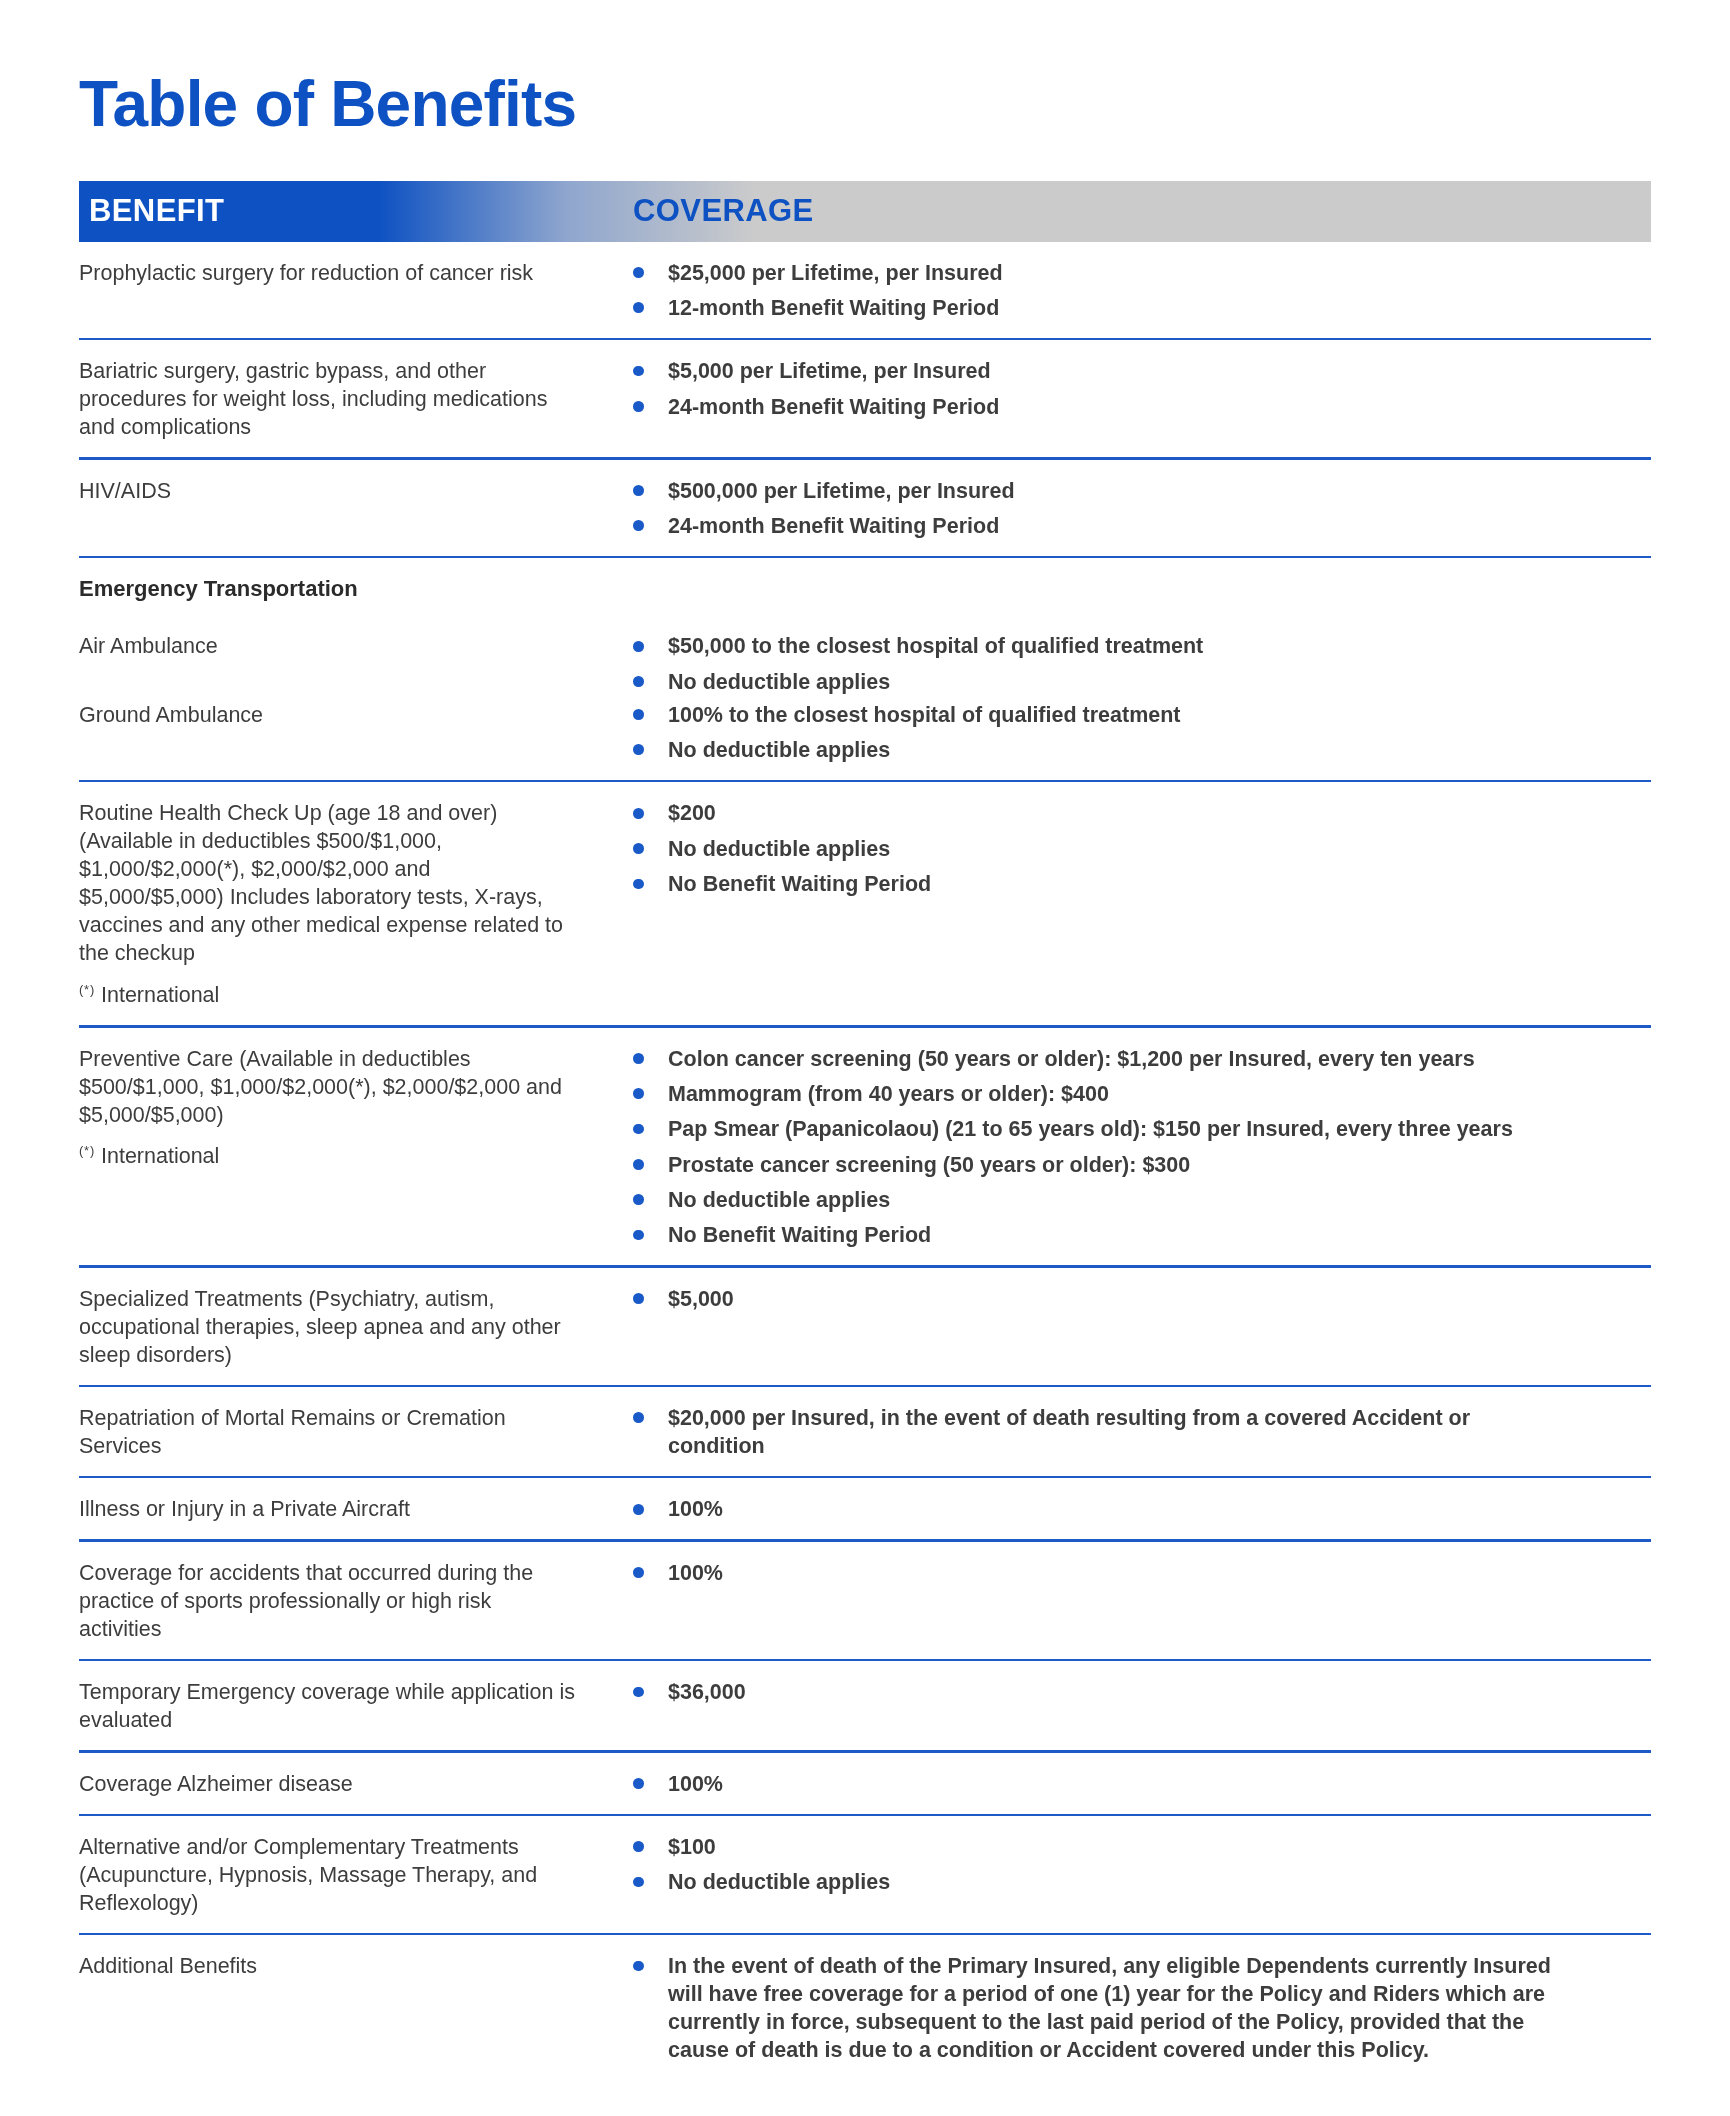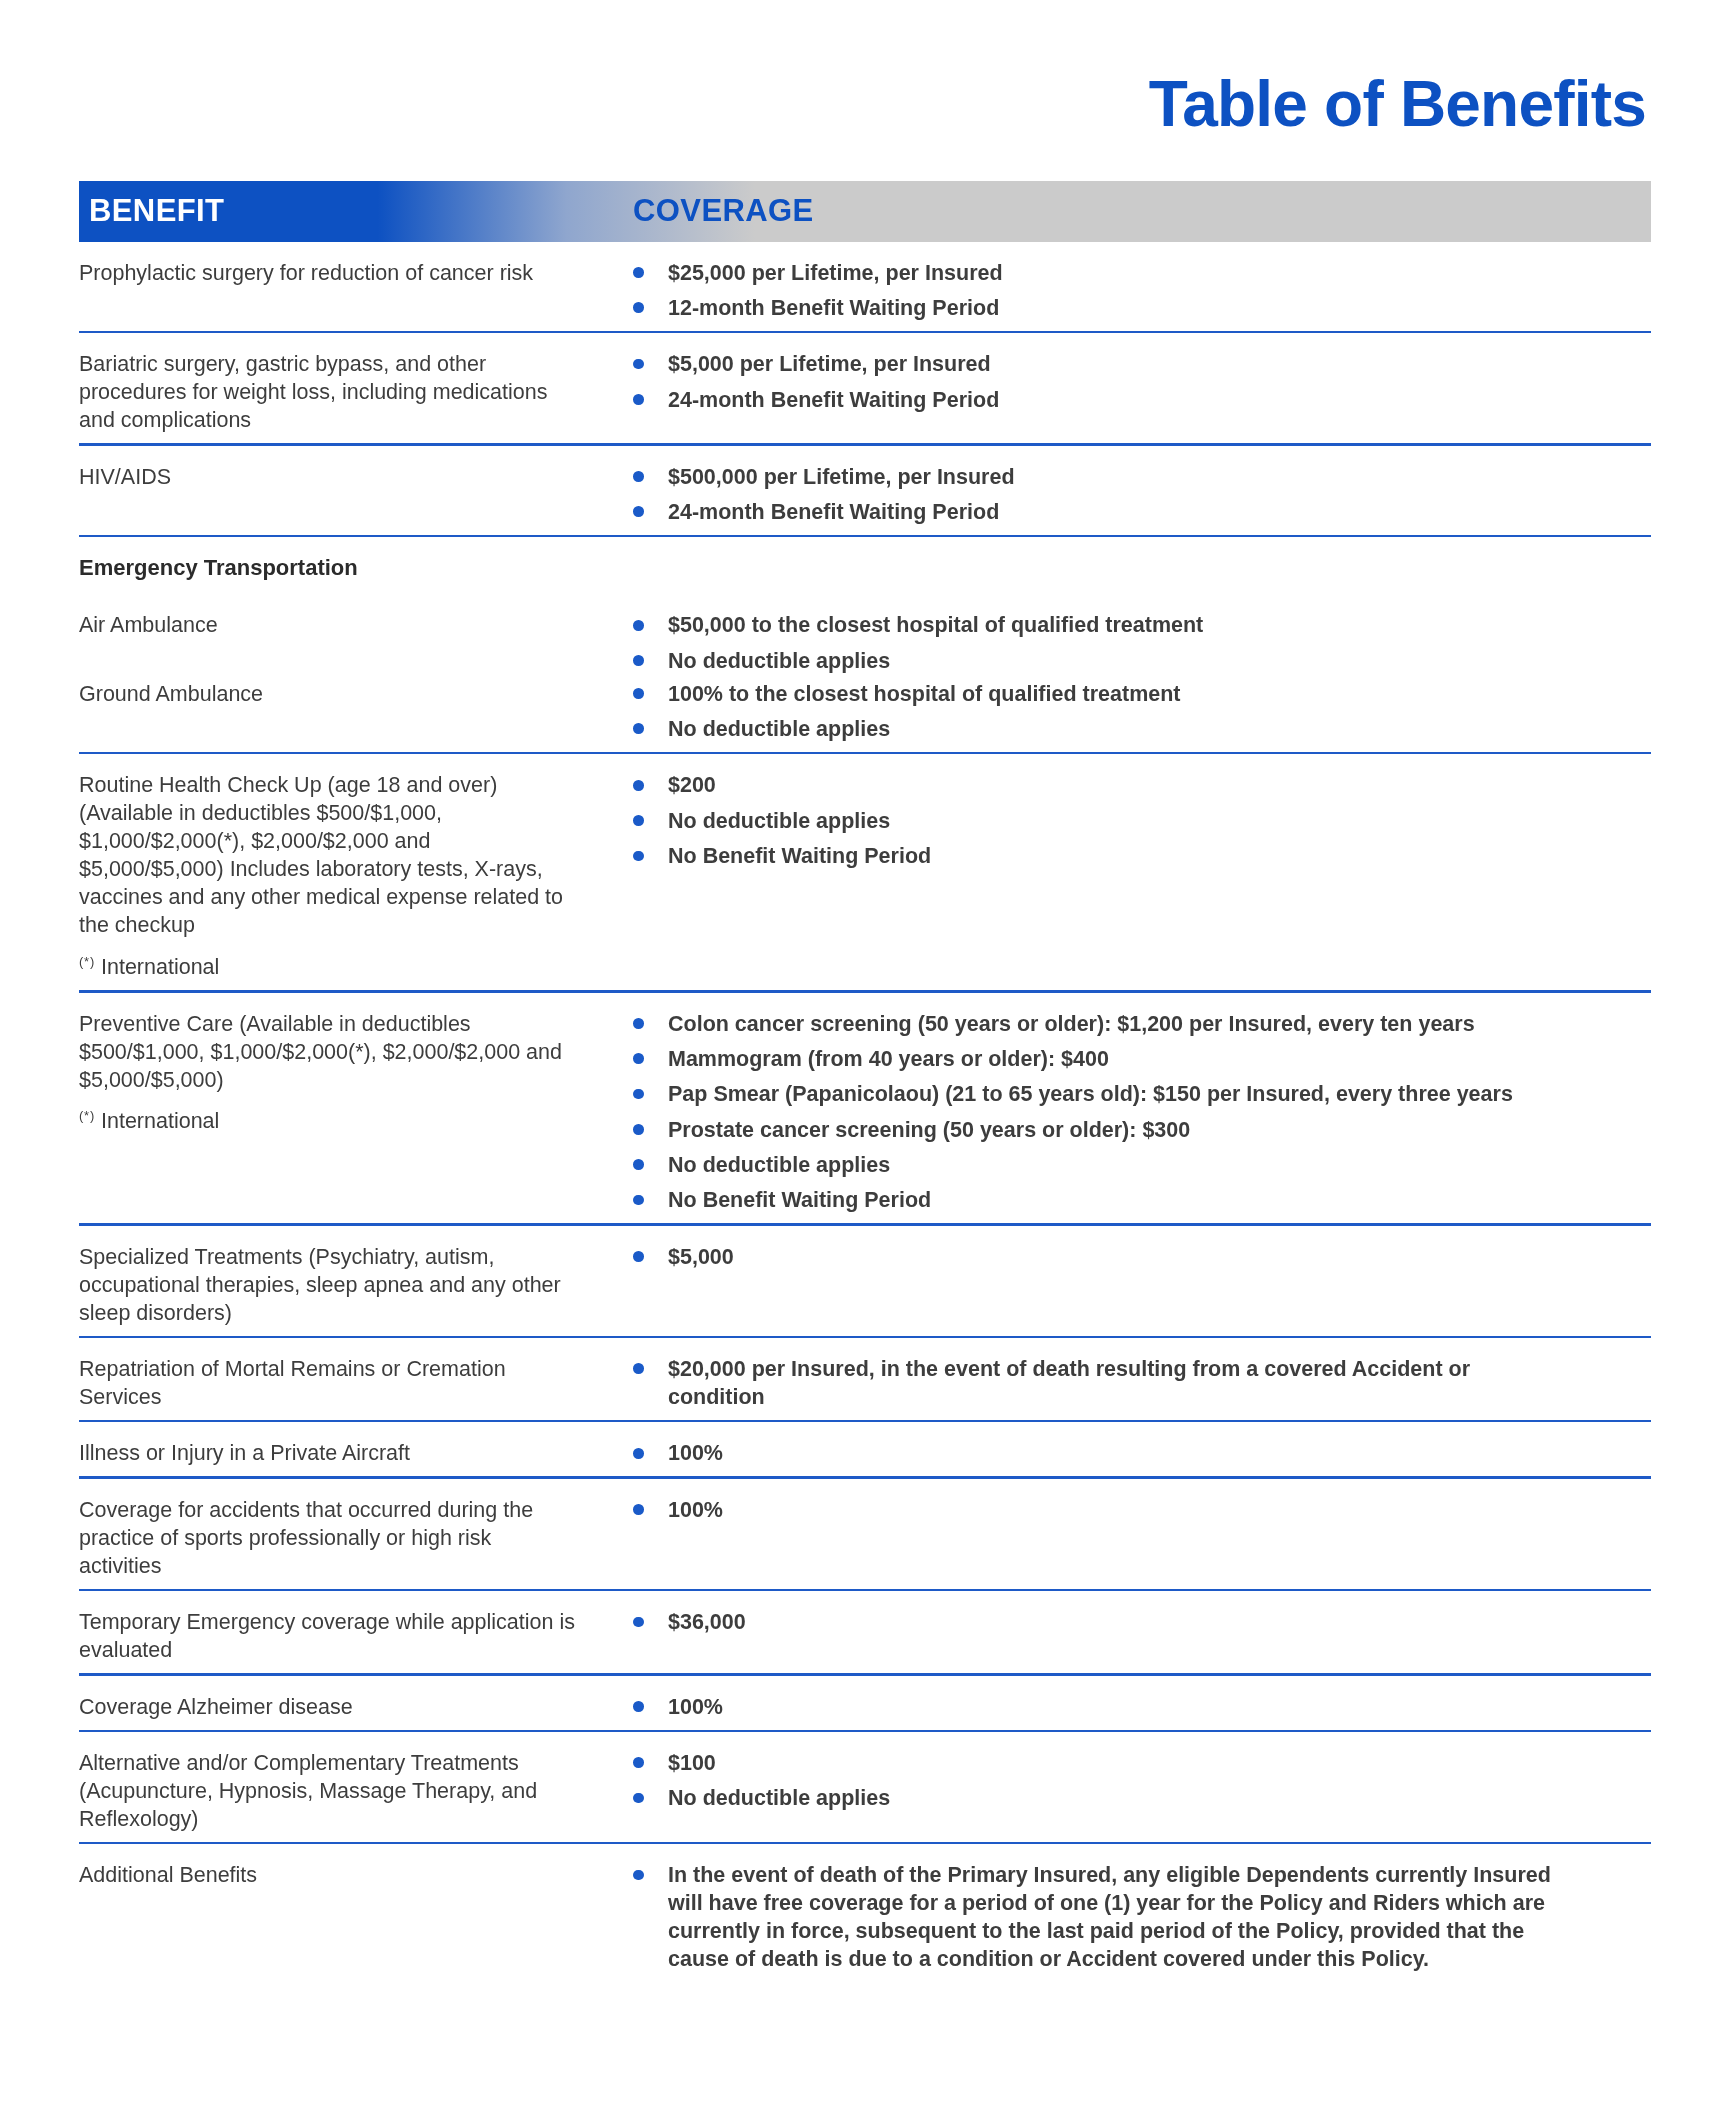--- a/index.html
+++ b/index.html
@@ -5,40 +5,40 @@
   * { margin:0; padding:0; box-sizing:border-box; }
   html,body { background:#ffffff; }
   body {
     width:1730px; min-height:2116px;
     font-family:"Liberation Sans", sans-serif;
     color:#3D3D3D;
   }
   .page { width:1730px; min-height:2116px; padding:56px 79px 33px 79px; }
 
   h1.title {
-    text-align:right;
+    text-align:left;
     font-size:64px; font-weight:bold; letter-spacing:-0.8px;
     color:#0D51C2;
     margin:13.2px 5px 41px 0;
     line-height:1.1;
   }
 
   .thead {
     height:61px; display:flex; align-items:center;
     background:linear-gradient(to right, #0D51C2 0%, #0D51C2 19%, #8FA6CE 31%, #CBCBCB 43%, #CBCBCB 100%);
   }
   .thead .hcell1 {
     flex:0 0 554px; padding-left:10px;
     color:#ffffff; font-size:31px; font-weight:bold; letter-spacing:0.4px;
   }
   .thead .hcell2 {
     color:#0D51C2; font-size:31px; font-weight:bold; letter-spacing:0.4px;
   }
 
-  .row { display:flex; padding:18px 0 8px; }
+  .row { display:flex; padding:18px 0 15px; }
   .benefit {
     flex:0 0 496px; margin-right:58px;
     font-size:21.5px; line-height:1.3; color:#3D3D3D;
   }
   .fn { display:block;margin-top:14px; }
   .fnmark { vertical-align:super; font-size:0.6em; letter-spacing:0.8px; }
 
   ul.coverage { flex:1; max-width:934px; list-style:none;font-weight:bold; }
   ul.coverage li {
     position:relative; padding-left:35px; margin-bottom:7.4px;

